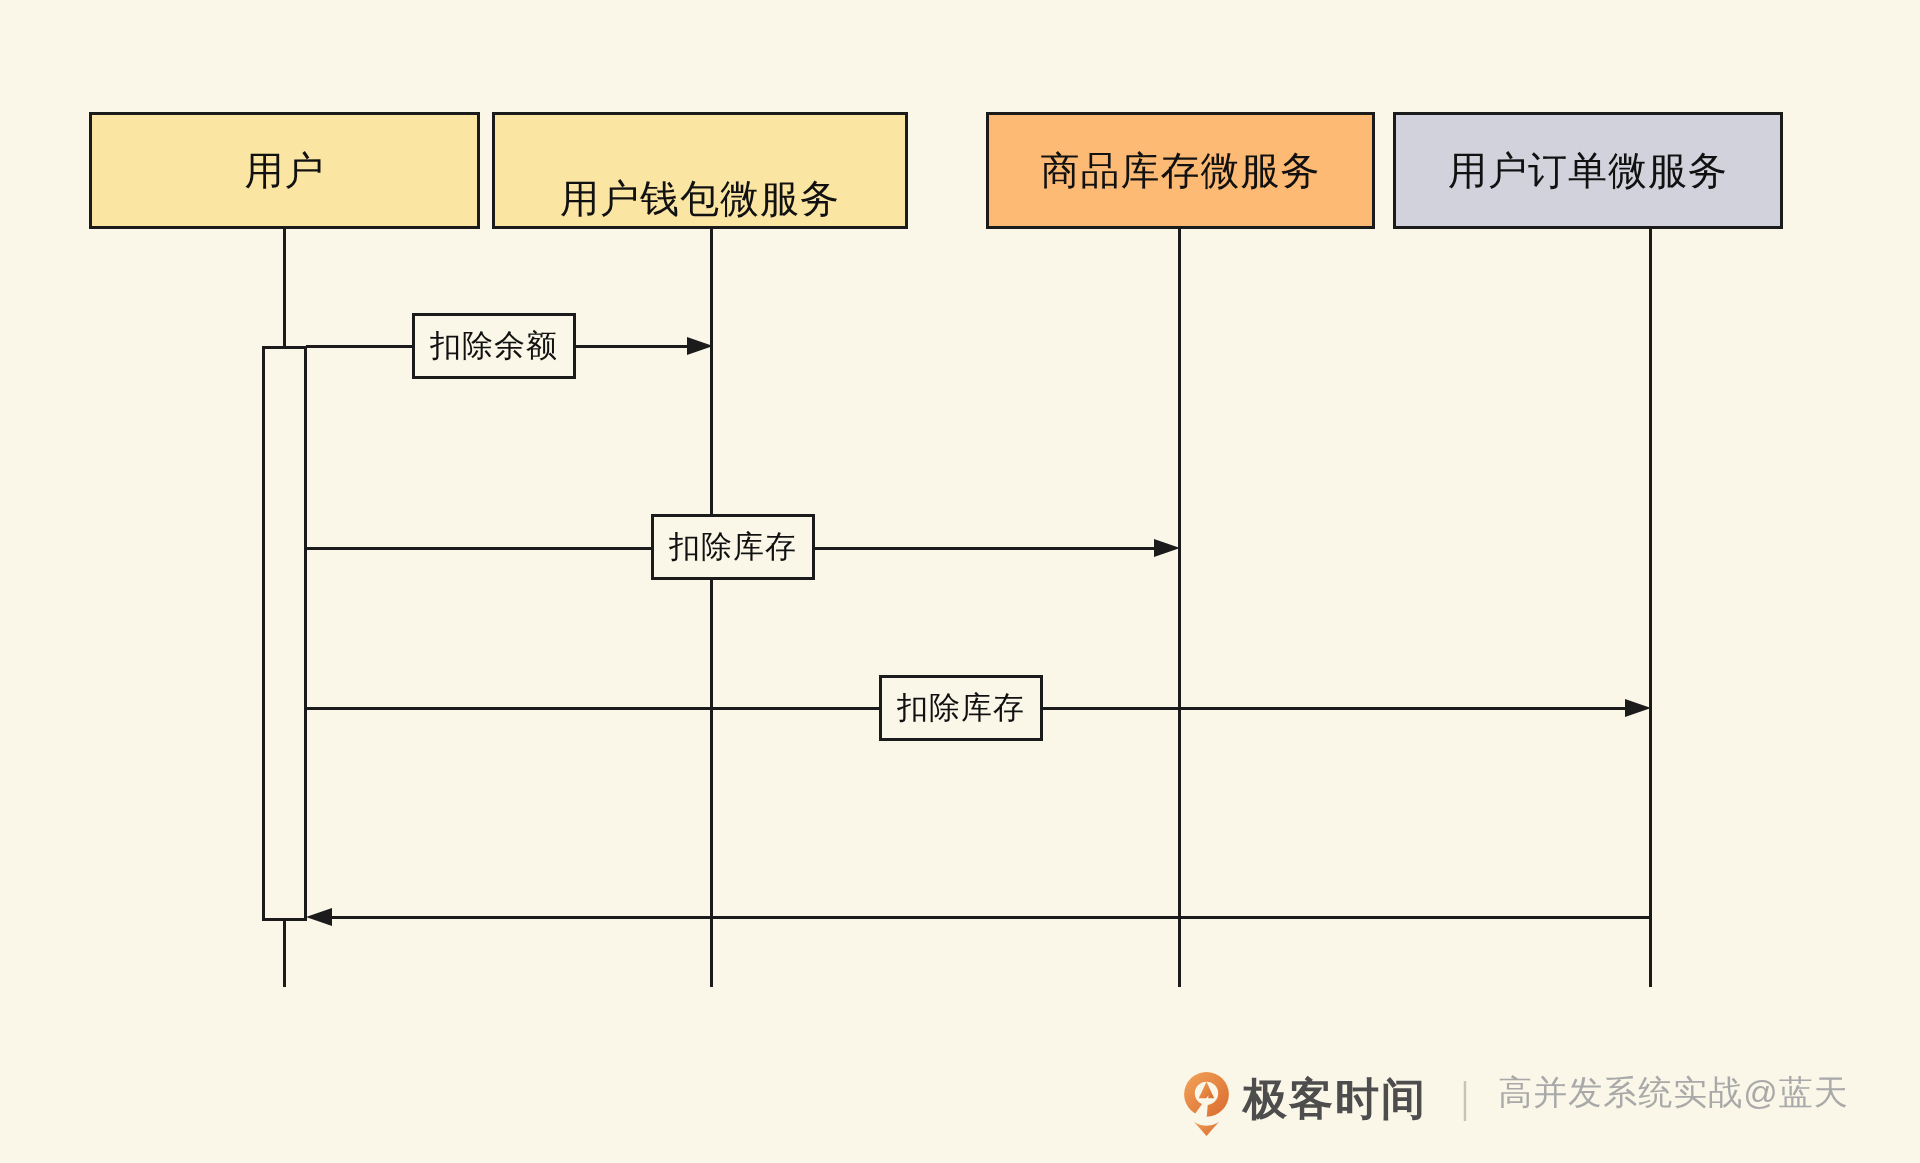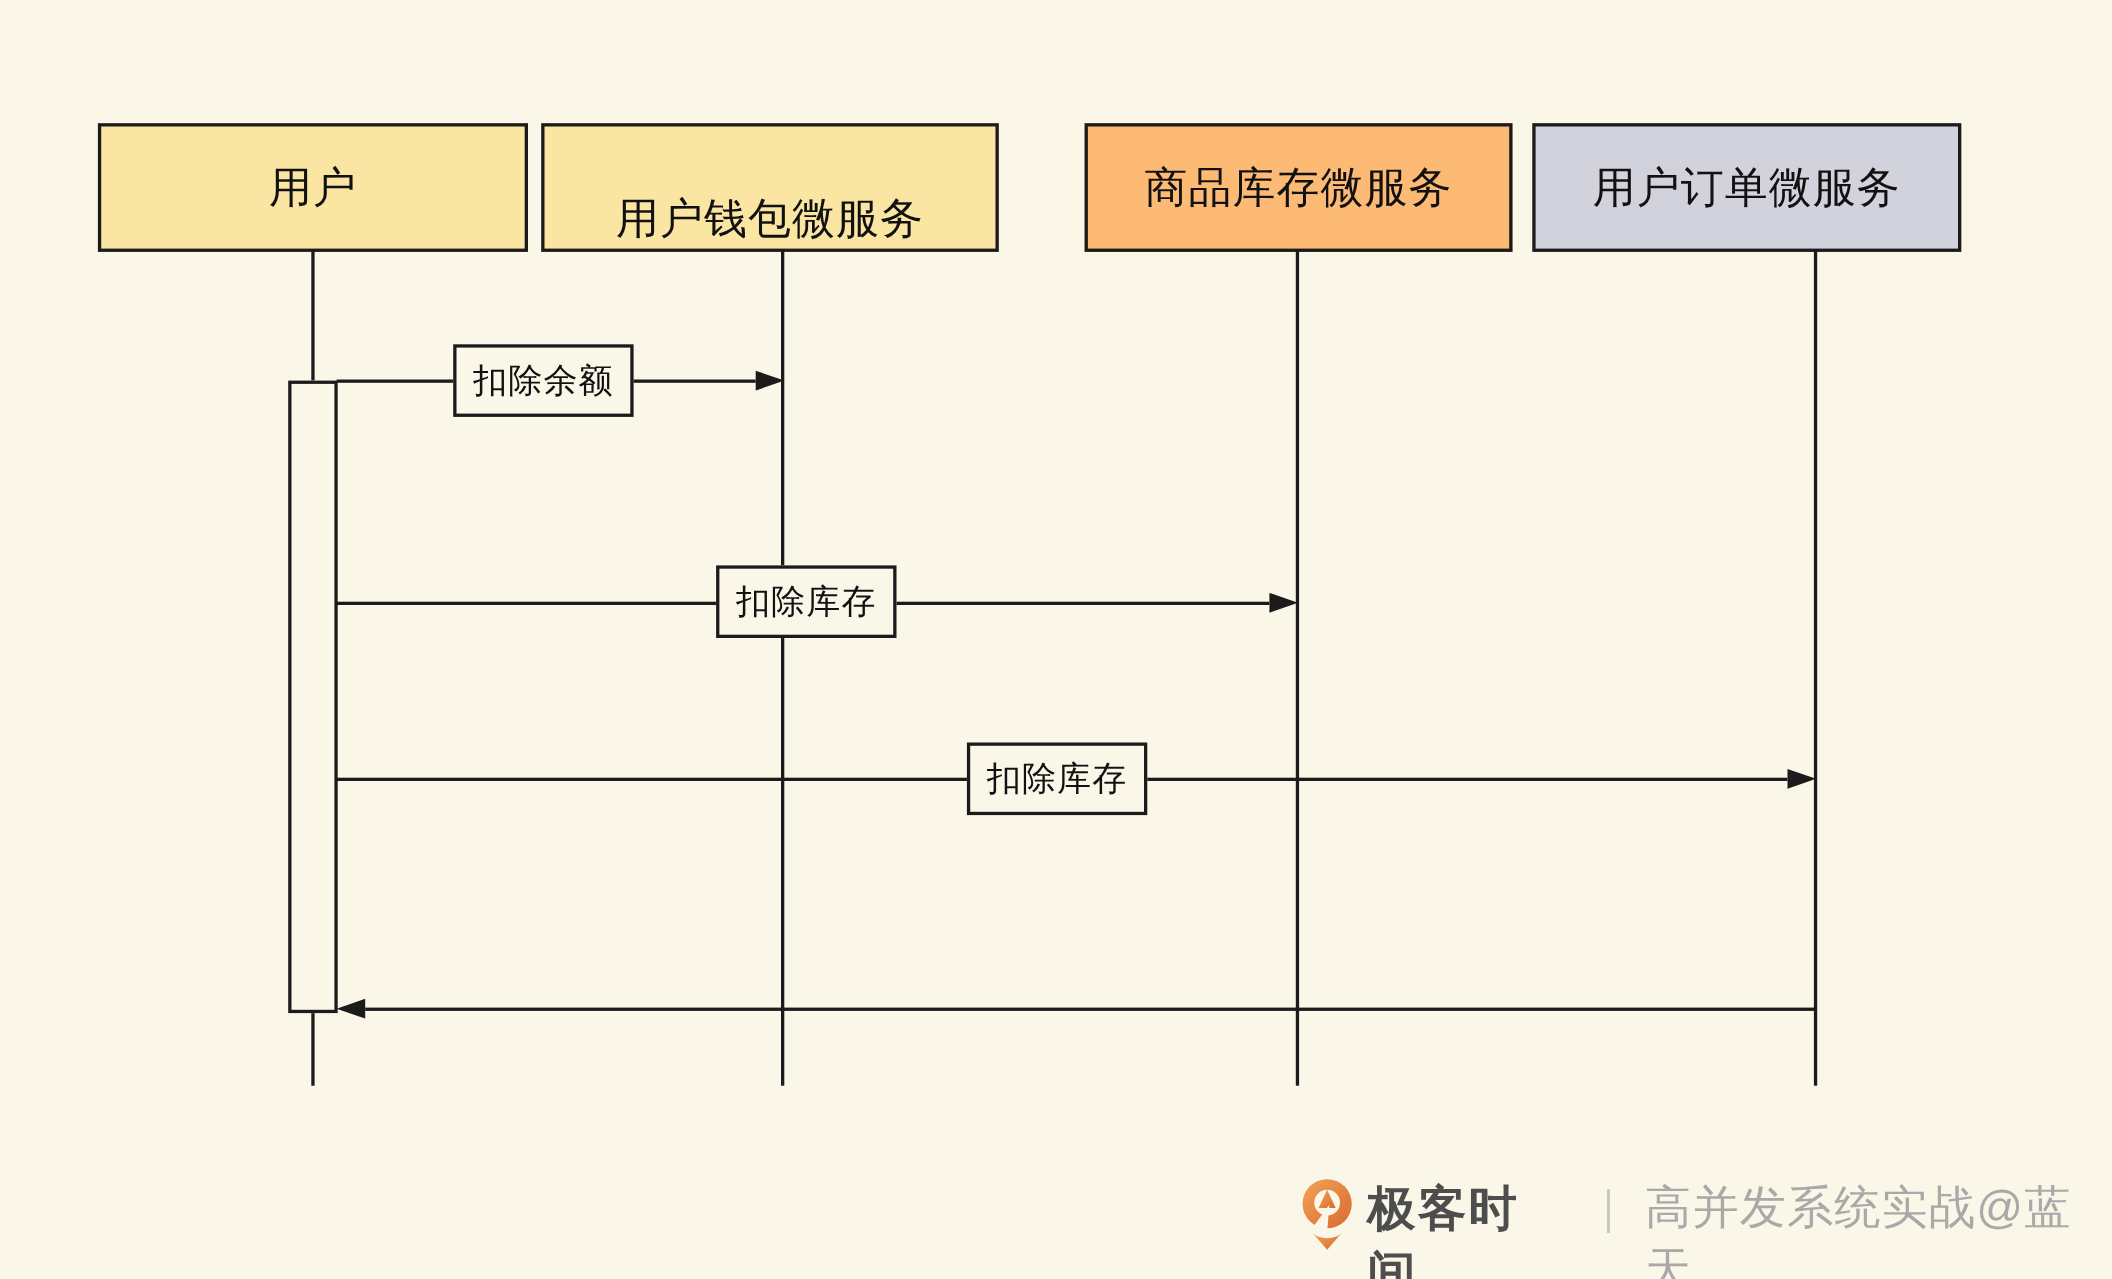--- a/index.html
+++ b/index.html
@@ -69,21 +69,21 @@
   .lb4{left:986px; top:917px;}
 
   
   .footer{
     position:absolute;left:1183px;top:1070px;height:72px;
     display:flex;
   }
   .footer .logo{width:47px;height:70px;flex:0 0 auto;}
   .brand{font-size:44px;font-weight:600;color:#4d4d4d;margin-left:13px;letter-spacing:2px;}
   .divider{font-size:40px;font-weight:200;color:#c6c4ba;margin:0 14px 0 18px;}
-  .caption{font-size:42px;color:#a9a9a9;letter-spacing:1px;}
+  .caption{font-size:34px;color:#a9a9a9;letter-spacing:1px;}
 </style>
 </head>
 <body>
 
 <div class="canvas">
 
   <div class="actor actor-user">
     <span>用户</span>
   </div>
   <div class="actor actor-wallet">

